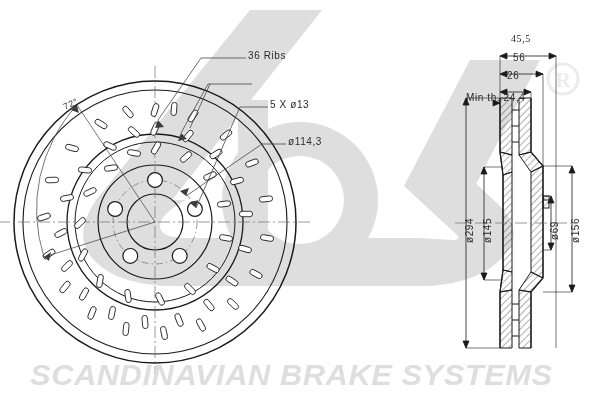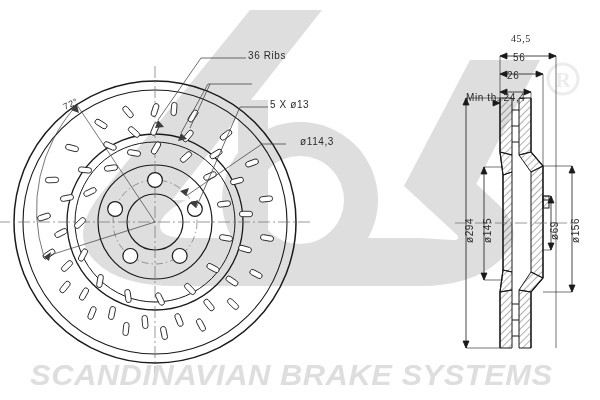--- a/index.html
+++ b/index.html
@@ -276,21 +276,21 @@
       <line x1="543" y1="166" x2="572" y2="166" stroke-width="0.6"></line>
       <line x1="543" y1="292" x2="572" y2="292" stroke-width="0.6"></line>
     </g>
   </svg>
 
   <div class="dimtext" style="left:248px;top:50px;">36 Ribs</div>
 
 
   <div class="dimtext" style="left:270px;top:99px;text-align:right;">5 X ø13</div>
 
-  <div class="dimtext" style="left:300px;top:136px;">ø114,3</div>
+  <div class="dimtext" style="left:288px;top:136px;">ø114,3</div>
 
   <div class="dimtext" style="left:63px;top:99px;transform:rotate(-26deg);font-size:9px;">72°</div>
 
   <div class="dimtext" style="left:511px;top:33px;font-family:Liberation Serif, serif;">45,5</div>
 
   <div class="dimtext" style="left:513px;top:52px;">56</div>
 
   <div class="dimtext" style="left:507px;top:70px;">26</div>
 
   <div class="dimtext" style="left:434px;top:92px;margin-left:32px;">Min th. 24,4</div>

